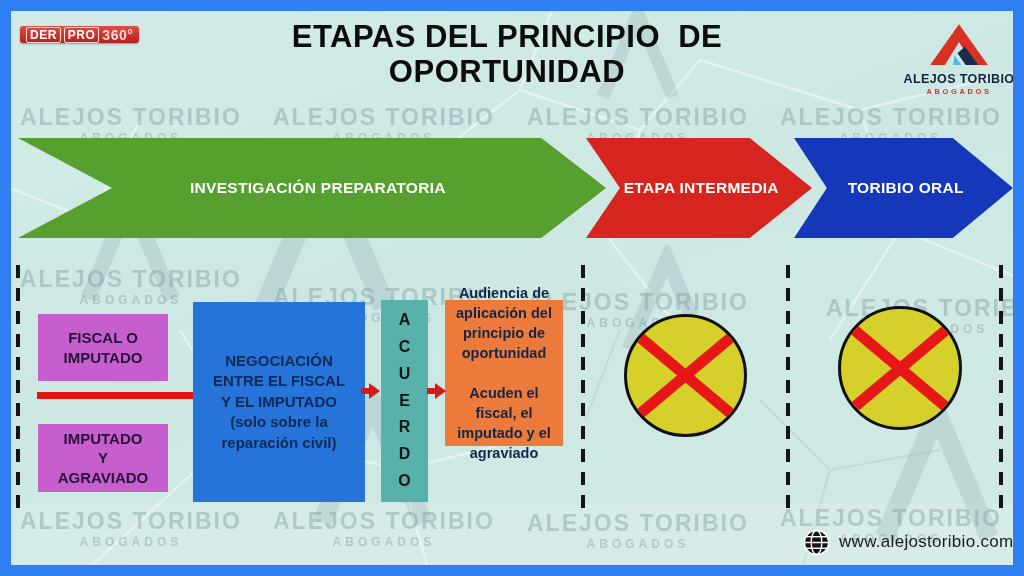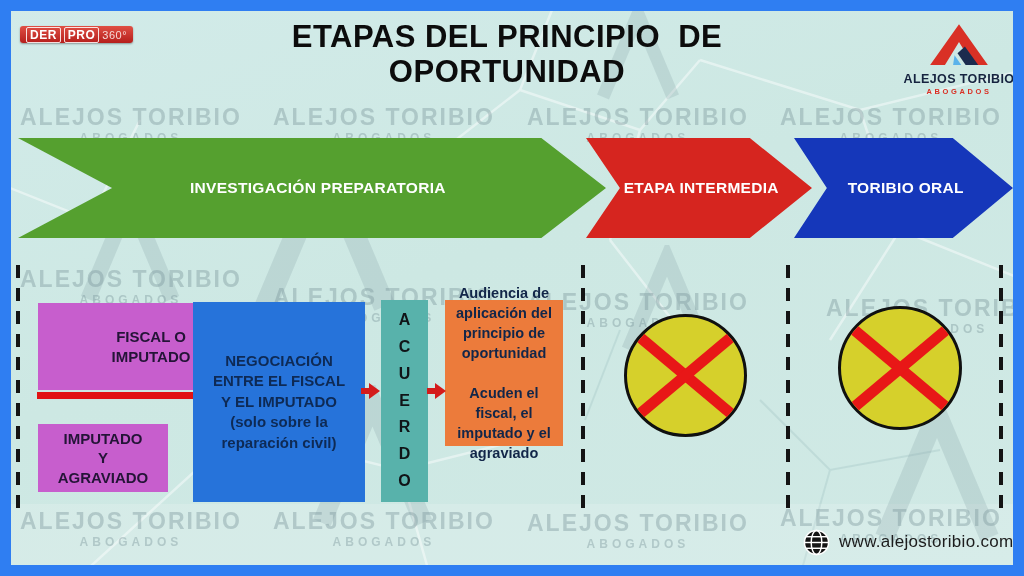--- a/index.html
+++ b/index.html
@@ -17,21 +17,21 @@
   .wm-name{font-size:23px;font-weight:800;letter-spacing:2px;white-space:nowrap;}
   .wm-sub{font-size:12px;font-weight:800;letter-spacing:4px;}
   .wm-tri{position:absolute;z-index:2;pointer-events:none;opacity:.22;}
 
   
   .badge{position:absolute;left:20px;top:26px;height:17px;z-index:10;display:flex;align-items:center;gap:3px;
     padding:0 6px;border-radius:3px;background:linear-gradient(180deg,#e04f44,#b51f1c);
     box-shadow:0 1px 2px rgba(0,0,0,.35);}
   .badge .b-box{color:#fff;font-weight:800;font-size:12px;letter-spacing:.5px;border:1px solid rgba(255,255,255,.85);
     padding:1px 3px;border-radius:2px;line-height:1;}
-  .badge .b-deg{color:#f6d9d6;font-weight:400;font-size:11px;letter-spacing:.5px;}
+  .badge .b-deg{color:#f6d9d6;font-weight:700;font-size:14px;letter-spacing:.5px;}
   .title{position:absolute;left:140px;right:150px;top:20px;z-index:10;text-align:center;color:#0c0c0c;
     font-weight:800;font-size:31px;line-height:1.12;letter-spacing:.5px;}
   .title .t1{white-space:pre;}
   .brand{position:absolute;left:903px;top:22px;width:112px;z-index:10;text-align:center;}
   .brand-name{font-size:12.5px;font-weight:800;color:#16233f;letter-spacing:.4px;white-space:nowrap;}
   .brand-sub{font-size:7.5px;font-weight:800;color:#d93025;letter-spacing:2.6px;margin-top:1px;}
 
   
   .stage{position:absolute;top:138px;height:100px;z-index:10;display:flex;align-items:center;justify-content:center;}
   .stage-label{color:#fff;font-weight:800;font-size:15.5px;letter-spacing:.3px;white-space:nowrap;padding-left:2%;}
@@ -43,21 +43,21 @@
     clip-path:polygon(0% 0%,72.5% 0%,100% 50%,72.5% 100%,0% 100%,15% 50%);}
 
   
   .dashv{position:absolute;top:265px;height:247px;width:4px;z-index:5;
     background:repeating-linear-gradient(to bottom,#141414 0 13px,transparent 13px 23px);}
 
   
   .fbox{position:absolute;z-index:10;display:flex;align-items:center;justify-content:center;text-align:center;
     white-space:pre-line;font-weight:800;}
   .party{left:38px;width:130px;background:#c75ecd;color:#241437;font-size:15px;line-height:1.27;}
-  .party-top{top:303px;height:87px;padding-left:48px;}
+  .party-top{top:314px;height:67px;}
   .party-bottom{top:424px;height:68px;}
   .redline{position:absolute;left:37px;top:392px;width:157px;height:7px;background:#e11313;z-index:10;}
   .nego{left:193px;top:302px;width:172px;height:200px;background:#2673da;color:#0e2a55;font-size:15px;line-height:1.36;}
   .agree{left:381px;top:300px;width:47px;height:202px;background:#58b2ab;color:#101417;font-size:16px;line-height:1.68;}
   .hearing{left:445px;top:300px;width:118px;height:146px;background:#ec7b3b;color:#122649;font-size:14.5px;line-height:1.38;}
   .mini-arrow{position:absolute;z-index:11;display:flex;align-items:center;}
   .mini-arrow .bar{width:8px;height:6px;background:#d41b1b;}
   .mini-arrow .head{width:0;height:0;border-top:8px solid transparent;border-bottom:8px solid transparent;border-left:11px solid #d41b1b;}
 
   

